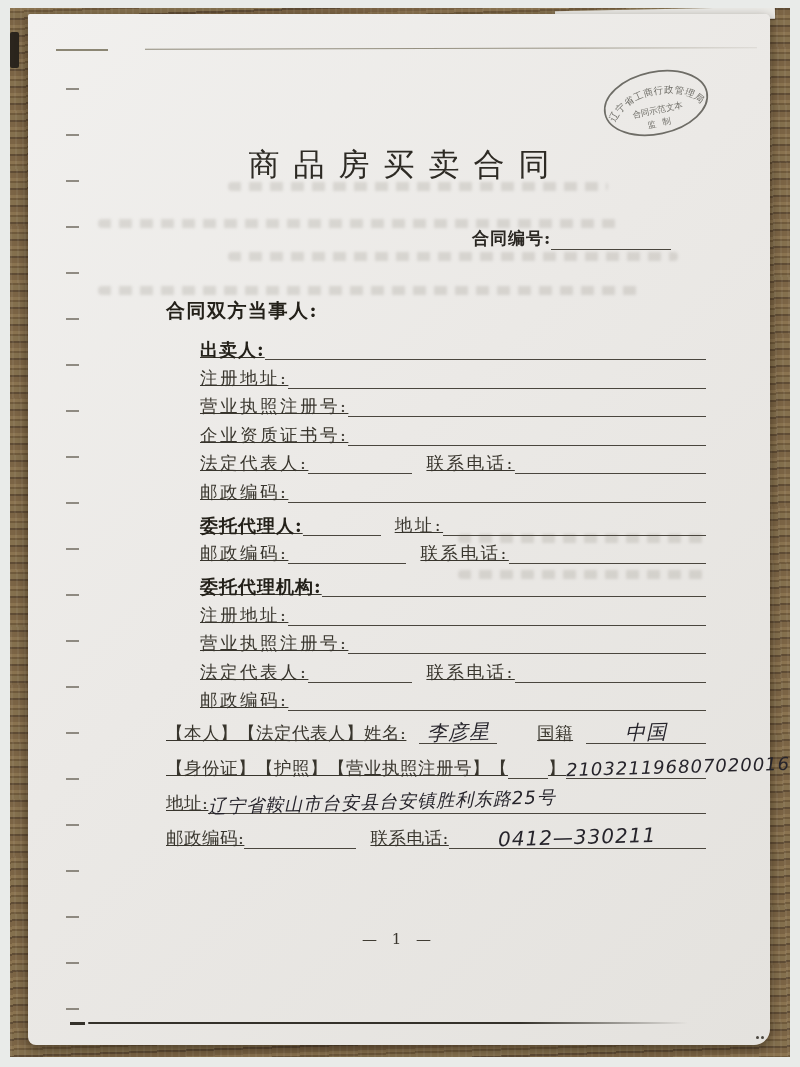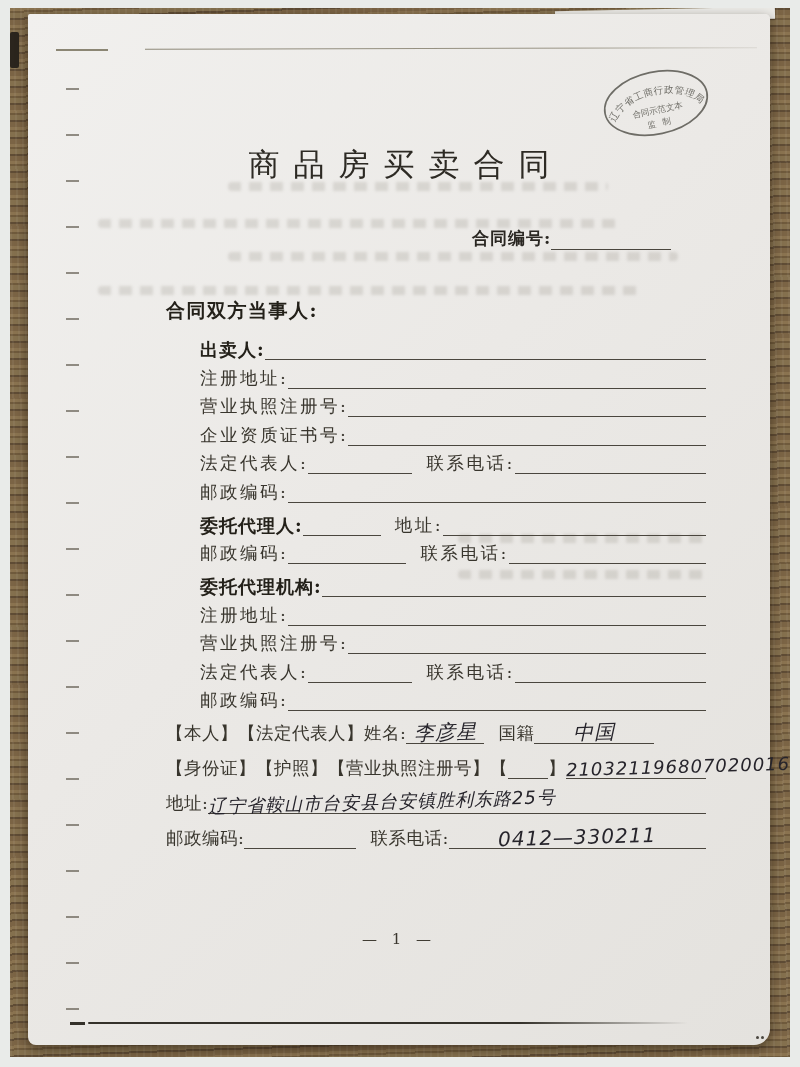--- a/index.html
+++ b/index.html
@@ -63,31 +63,31 @@
     text-align:center;font-size:31px;font-weight:400;color:#2d2a24;
     letter-spacing:14px;text-indent:14px;
   }
   .contract-no{
     position:absolute;left:444px;top:213px;display:flex;align-items:flex-end;
     font-size:17px;font-weight:700;color:#2a2722;letter-spacing:1px;
   }
   .content{position:absolute;left:138px;top:284px;width:540px;color:#36332b;}
   .section-head{font-size:19px;font-weight:700;letter-spacing:1.5px;color:#232019;margin-bottom:14px;}
   .row{display:flex;align-items:flex-end;margin-bottom:6.5px;
-    font-size:17.5px;line-height:21px;letter-spacing:2.5px;color:#38352d;}
+    font-size:17.5px;line-height:21px;letter-spacing:2.5px;color:#38352d;text-decoration:underline;}
   .row .lbl{white-space:nowrap;}
   .row .b{font-weight:700;letter-spacing:1px;color:#232019;font-size:18px;}
   .indent{margin-left:34px;}
   .gap{margin-top:11px;}
   .blank,.blankline{border-bottom:1.3px solid #4a463e;height:22px;box-sizing:border-box;}
   .grow{flex:1 1 0;min-width:0;overflow:visible;}
   .w40{width:40px;}.w78{width:78px;}.w104{width:104px;}.w112{width:112px;}
   .w118{width:118px;}.w120{width:120px;}
   .sp{width:14px;}
-  .buyer-row{letter-spacing:.5px;margin-bottom:13px;font-size:17.5px;}
+  .buyer-row{letter-spacing:.5px;margin-bottom:13px;font-size:17.5px;justify-content:space-between;}
   .hand{
     font-family:"DejaVu Sans","Liberation Sans",sans-serif;
     font-style:italic;font-size:20px;color:#26242b;
     display:inline-block;transform:rotate(-1.6deg);
     letter-spacing:1px;white-space:nowrap;line-height:20px;
   }
   .hand.small{font-size:18px;}
   .center{text-align:center;}
   .pageno{
     position:absolute;left:0;top:916px;width:100%;text-align:center;

